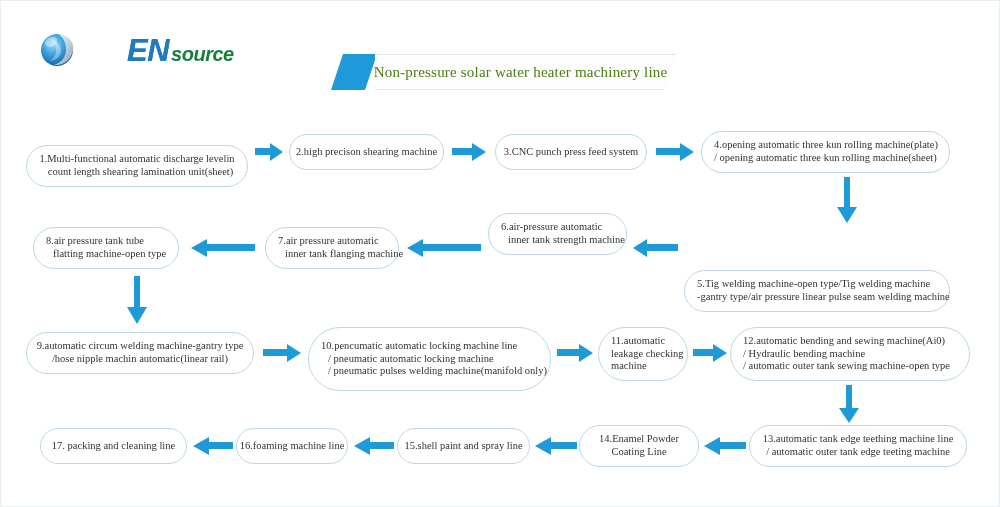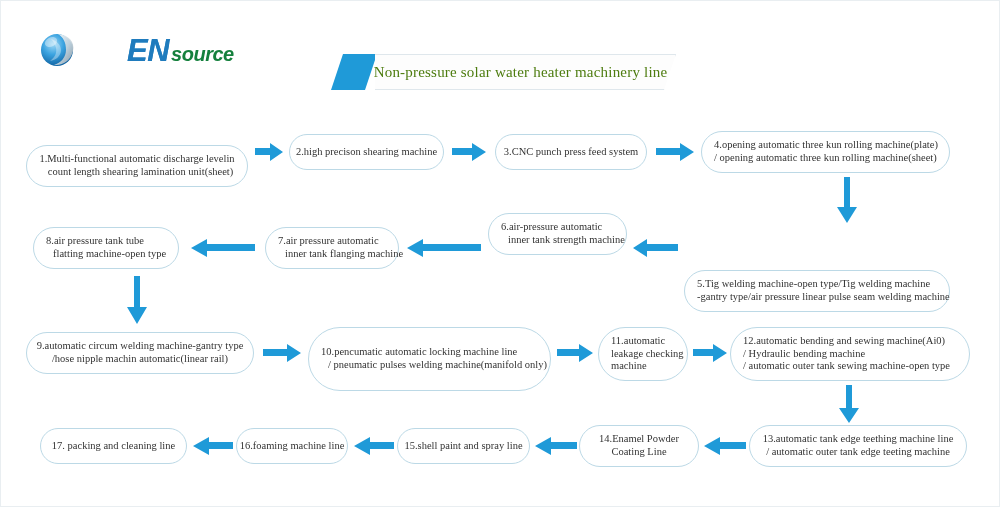--- a/index.html
+++ b/index.html
@@ -205,20 +205,21 @@
     <span class="ln ind">flatting machine-open type</span>
   </div>
 
   <div class="node center" style="left:25px;  top:331px; width:228px; height:42px;">
     <span class="ln">9.automatic circum welding machine-gantry type</span>
     <span class="ln">/hose nipple machin automatic(linear rail)</span>
   </div>
 
   <div class="node left" style="left:307px; top:326px; width:243px; height:64px;">
     <span class="ln">10.pencumatic automatic locking machine line</span>
+    <span class="ln ind">/ pneumatic automatic locking machine</span>
     <span class="ln ind">/ pneumatic pulses welding machine(manifold only)</span>
   </div>
 
   <div class="node left" style="left:597px; top:326px; width:90px;  height:54px;">
     <span class="ln">11.automatic</span>
     <span class="ln">leakage checking</span>
     <span class="ln">machine</span>
   </div>
 
   <div class="node left" style="left:729px; top:326px; width:240px; height:54px;">

